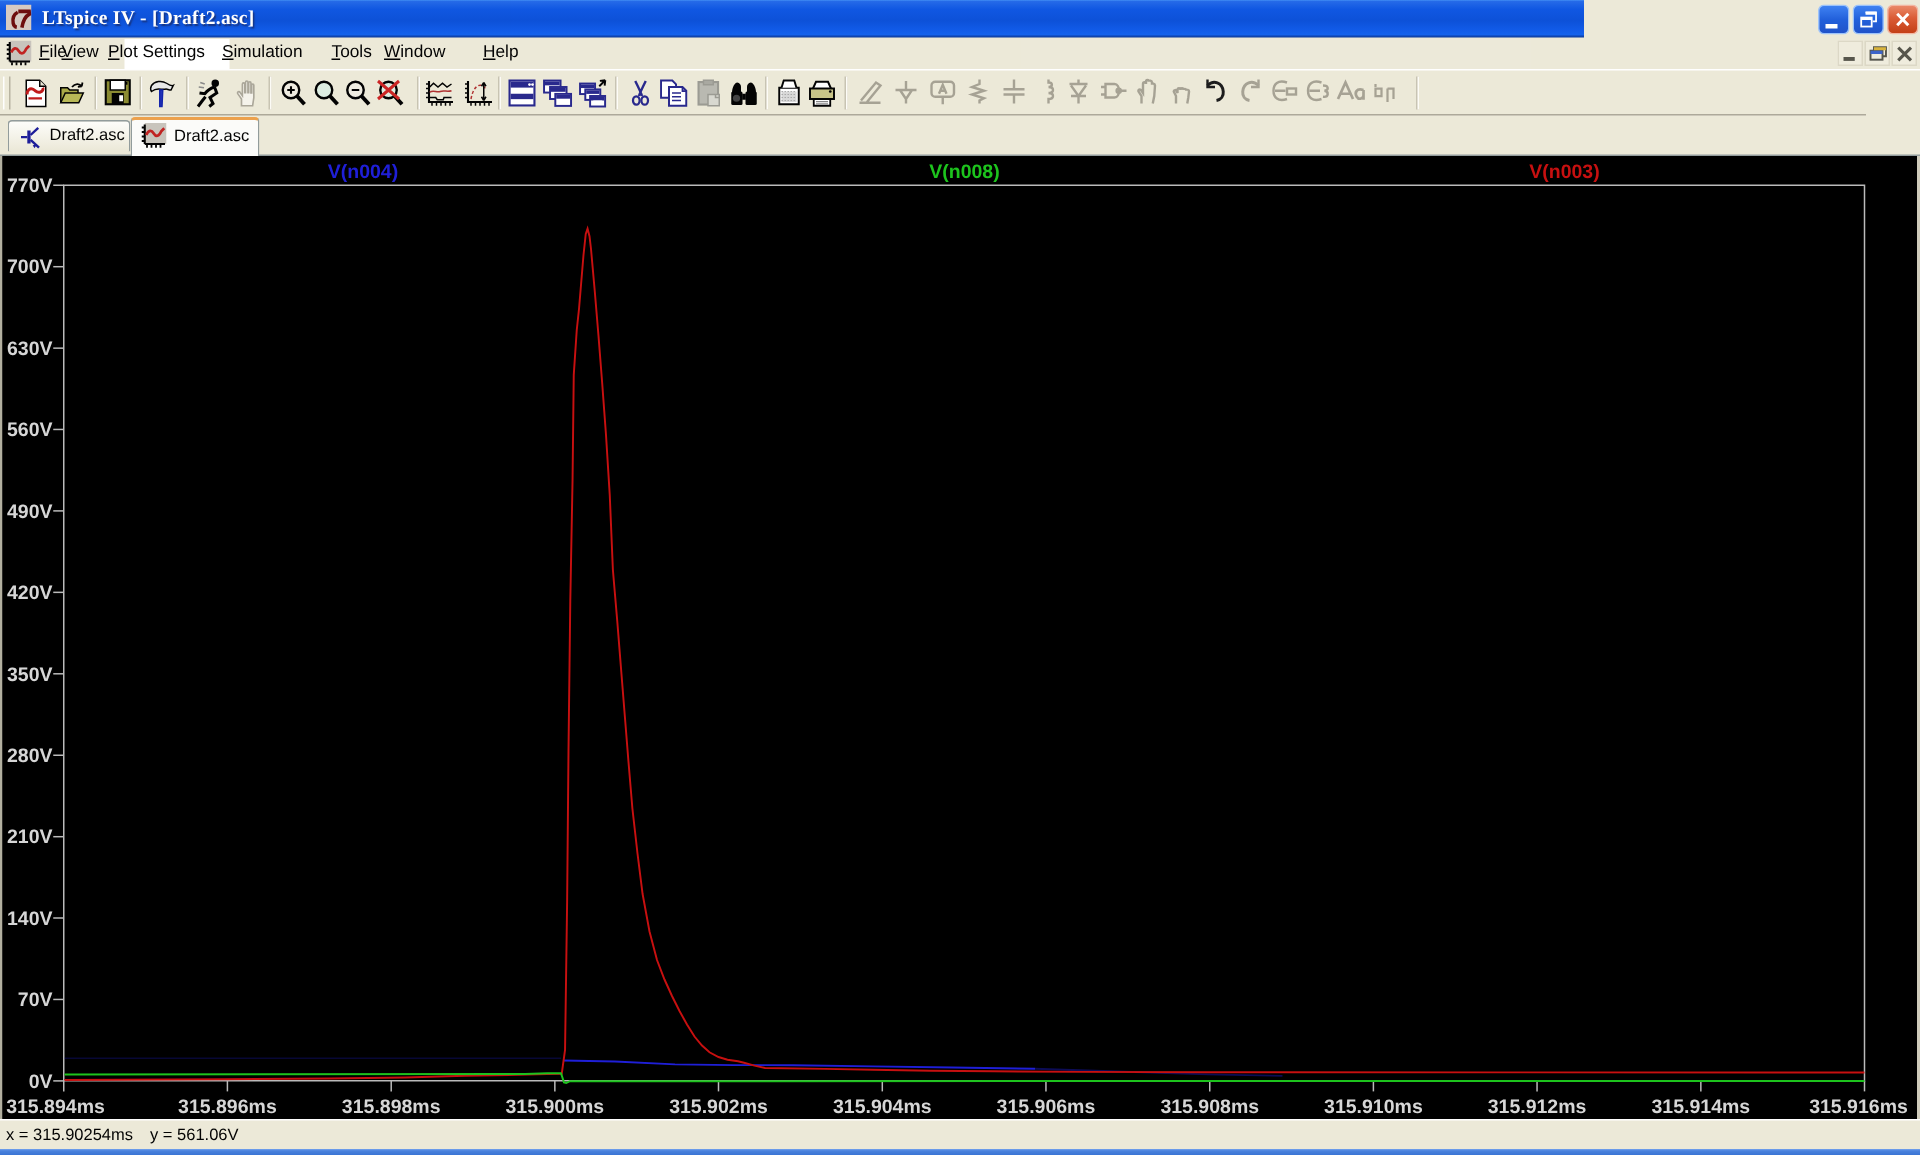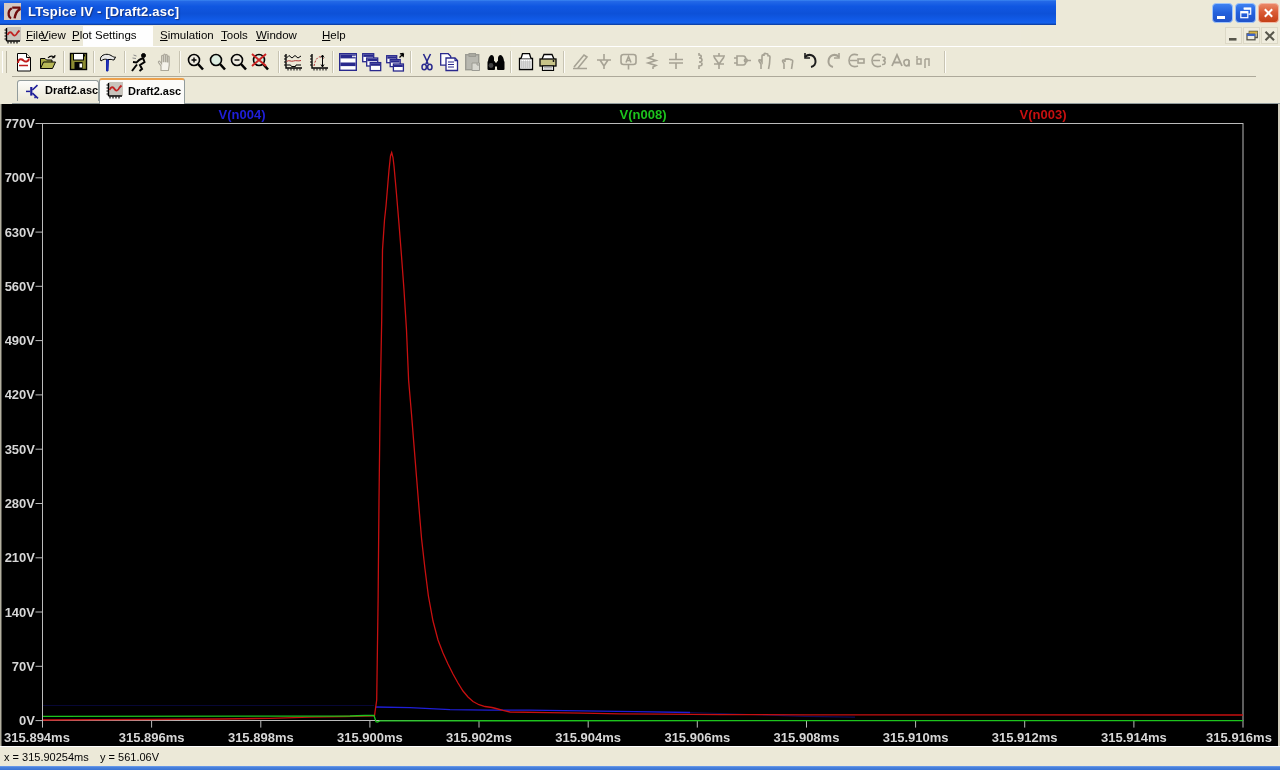--- a/index.html
+++ b/index.html
@@ -2,35 +2,35 @@
 <html><head>
 <meta charset="utf-8">
 <style>
   html,body{margin:0;padding:0;}
   body{width:1280px;height:770px;overflow:hidden;position:relative;
        font-family:"Liberation Sans",sans-serif;background:#ECE9D8;}
   .abs{position:absolute;}
   #titlebar,#menubar,#toolbar,#tabbar,#statusbar{opacity:0.985;will-change:opacity;}
   
   #titlebar{left:0;top:0;width:1056px;height:25px;
-    background:linear-gradient(180deg,#3f8ef5 0%,#2268e8 4%,#0d55e2 25%,#0a4fd8 55%,#0e59e8 80%,#1160ec 92%,#0b42b0 97%,#0a3a9e 100%);}
+    background:linear-gradient(180deg,#3f8ef5 0%,#2268e8 4%,#0d55e2 25%,#0a4fd8 55%,#0e59e8 80%,#1160ec 92%,#0b42b0 97%,#0a3a9e 100%);font-family:Liberation Serif, serif;}
   #apptitle{left:28px;top:4px;color:#fff;font-weight:bold;font-size:13px;letter-spacing:0.2px;
     text-shadow:1px 1px 1px #14317c;}
   .tbtn{top:3px;width:21px;height:20px;border-radius:3px;}
   .tbtn svg{position:absolute;left:0;top:0;}
   
   #menubar{left:0;top:25px;width:1236px;height:21px;background:#ECE9D8;}
   .mi{position:absolute;top:4px;font-size:11.5px;color:#000;}
   .mi u{text-decoration:underline;}
   #mihl{left:83px;top:1px;width:70px;height:20px;background:#fff;}
   
   #toolbar{left:0;top:46px;width:1280px;height:30px;background:#ECE9D8;border-top:1px solid #fff;}
   .sep{position:absolute;top:4px;width:1px;height:22px;background:#c8c4b2;border-right:1px solid #fdfcf7;}
   
-  #tabbar{left:12px;top:76px;width:1244px;height:28px;background:#ECE9D8;border-top:1px solid #aca899;box-sizing:border-box;font-weight:bold;}
+  #tabbar{left:0;top:76px;width:1244px;height:28px;background:#ECE9D8;border-top:1px solid #aca899;box-sizing:border-box;}
   #tabline{left:0;top:26px;width:1280px;height:1px;background:#919b9c;}
   .tab{position:absolute;box-sizing:border-box;font-size:11px;color:#000;}
   #tab1{left:5px;top:3px;width:82px;height:21px;background:linear-gradient(180deg,#fefefb,#ece9d8);
     border:1px solid #919b9c;border-bottom:none;border-radius:3px 3px 0 0;}
   #tab2{left:87px;top:1px;width:86px;height:26px;background:#fcfcfa;
     border:1px solid #919b9c;border-bottom:none;border-radius:3px 3px 0 0;
     border-top:2px solid #eda04b;}
   
   #plot{left:0;top:104px;width:1280px;height:642px;background:#000;}
   #statusbar{left:0;top:746px;width:1280px;height:20px;background:#ECE9D8;border-top:1px solid #fff;
@@ -91,21 +91,21 @@
     <div id="mihl" class="abs"></div>
     <svg class="abs" style="left:4px;top:2px" width="17" height="17" viewBox="0 0 17 17">
       <rect x="2.5" y="0" width="14.5" height="14" fill="#c8c4bc"></rect>
       <path d="M2.5 1 V14 M2.5 14 H16" stroke="#000" stroke-width="1.4" fill="none"></path>
       <path d="M0.5 3 h2 M0.5 6 h2 M0.5 9 h2 M0.5 12 h2 M4 14.5 v2 M7 14.5 v2 M10 14.5 v2 M13 14.5 v2" stroke="#000" stroke-width="1.2"></path>
       <path d="M3.5 8 C5 4.5,7 4.5,8.5 7 C10 9.5,12 9,13.5 5.5 L15.5 3.5" stroke="#c02020" stroke-width="1.8" fill="none"></path>
     </svg>
     <div class="mi" style="left:26px"><u>F</u>ile</div>
     <div class="mi" style="left:41px"><u>V</u>iew</div>
     <div class="mi" style="left:72px"><u>P</u>lot Settings</div>
-    <div class="mi" style="left:160px"><u>S</u>imulation</div>
+    <div class="mi" style="left:148px"><u>S</u>imulation</div>
     <div class="mi" style="left:221px"><u>T</u>ools</div>
     <div class="mi" style="left:256px"><u>W</u>indow</div>
     <div class="mi" style="left:322px"><u>H</u>elp</div>
 
     <svg class="abs" style="left:1225px;top:2px" width="55" height="18">
       <g fill="none">
         <rect x="0.5" y="0.5" width="16" height="16" fill="#efecdd" stroke="#dcd8c6"></rect>
         <rect x="18.5" y="0.5" width="16" height="16" fill="#efecdd" stroke="#dcd8c6"></rect>
         <rect x="36.5" y="0.5" width="16" height="16" fill="#efecdd" stroke="#dcd8c6"></rect>
         <rect x="4" y="11" width="7.5" height="2.6" fill="#55544a"></rect>

